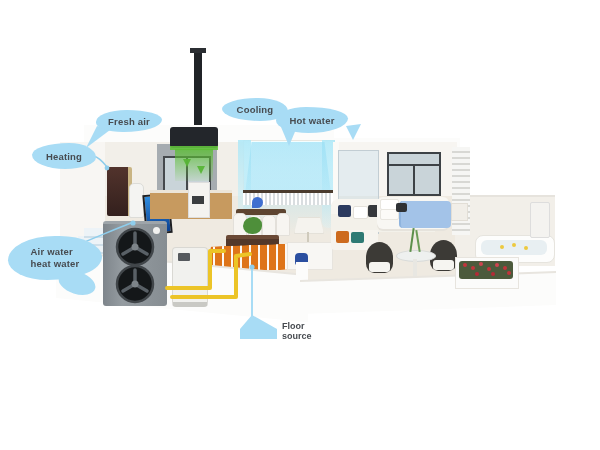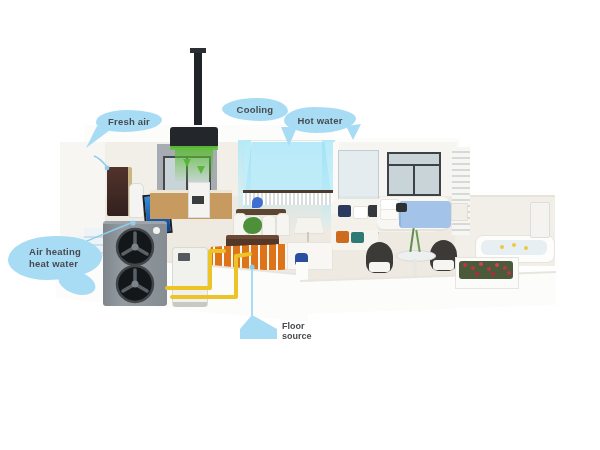--- a/index.html
+++ b/index.html
@@ -184,25 +184,28 @@
       <polygon points="252,315 277,329 277,339 240,339 240,329" fill="#a8dcf5"></polygon>
     </g>
   </svg>
 
   <div class="bubble" style="left:96px;top:110px;width:66px;height:22px;">
     <span class="txt">Fresh air</span>
   </div>
   <div class="bubble" style="left:222px;top:98px;width:66px;height:23px;border-radius:55% 45% 42% 58% / 48% 56% 44% 52%;">
     <span class="txt">Cooling</span>
   </div>
-  <div class="bubble" style="left:284px;top:107px;width:72px;height:26px;border-radius:42% 58% 55% 45% / 52% 44% 56% 48%;">
+  <div class="bubble" style="left:276px;top:107px;width:72px;height:26px;border-radius:42% 58% 55% 45% / 52% 44% 56% 48%;">
     <span class="txt">Hot water</span>
+  </div>
+  <div class="bubble" style="left:32px;top:143px;width:64px;height:26px;border-radius:58% 42% 48% 52% / 45% 55% 45% 55%;">
+    <span class="txt">Heating</span>
   </div>
   <div class="bubble" style="left:8px;top:236px;width:94px;height:44px;border-radius:50% 45% 58% 42% / 55% 48% 52% 45%;">
     <span class="txt" style="white-space:normal;text-align:left;line-height:1.25;">
-      <span style="display:block;">Air heating</span>
+      <span style="display:block;">Air water</span>
       <span style="display:block;">heat water</span>
     </span>
   </div>
   <div class="bubble" style="left:58px;top:272px;width:38px;height:22px;transform:rotate(18deg);border-radius:50%;"></div>
   <div class="freetxt" style="left:282px;top:321px;width:44px;">Floor source</div>
 
 </div>
 
 </body></html>

